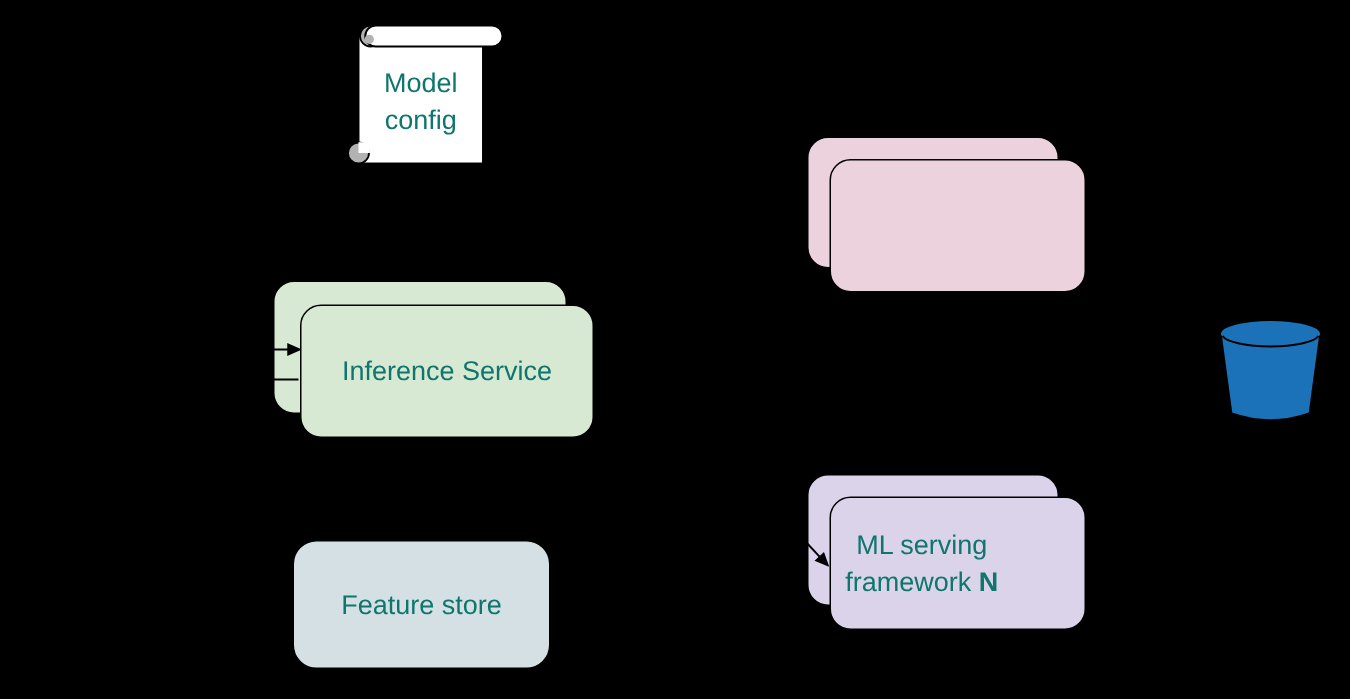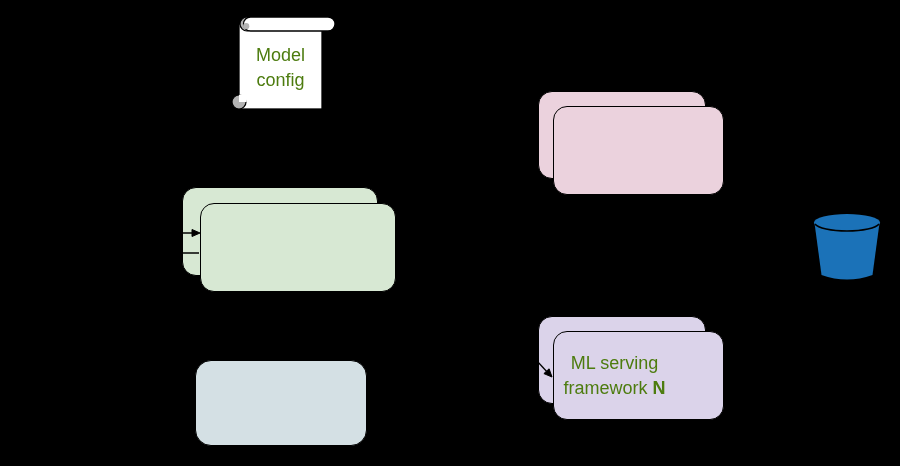--- a/index.html
+++ b/index.html
@@ -9,21 +9,21 @@
   }
   .layer{position:absolute;left:0;top:0;z-index:2;pointer-events:none;}
   .node-back,.node-front,.node-single{
     position:absolute;border:1px solid #000;border-radius:14px;box-sizing:border-box;
   }
   .node-back{z-index:1;}
   .node-front{z-index:3;}
   .node-single{z-index:3;}
   .label{
     position:absolute;z-index:4;display:flex;align-items:center;justify-content:center;
-    text-align:center;font-size:18px;line-height:25px;color:#4d7c0f;
+    text-align:center;font-size:18px;line-height:25px;color:#0f766e;
   }
   
   .inf-back {left:182px;top:187px;width:196px;height:89px;}
   .inf-front{left:200px;top:203px;width:196px;height:89px;}
   .inf-label{left:200px;top:203px;width:196px;height:89px;}
   .fw1-back {left:538px;top:91px; width:168px;height:88px;}
   .fw1-front{left:553px;top:106px;width:171px;height:89px;}
   .fw1-label{left:568px;top:106px;width:141px;height:89px;}
   .fwn-back {left:538px;top:316px;width:168px;height:88px;}
   .fwn-front{left:553px;top:331px;width:171px;height:89px;}
@@ -69,17 +69,23 @@
   </svg>
 
   <div class="node-front inf-front" style="background-color: rgb(215, 232, 211);"></div>
   <div class="node-front fw1-front" style="background-color: rgb(235, 210, 221);"></div>
   <div class="node-front fwn-front" style="background-color: rgb(219, 211, 234);"></div>
   <div class="node-single fs-rect" style="background-color: rgb(212, 224, 228);"></div>
 
   <div class="label mc-label">
     <span>Model config</span>
   </div>
+  <div class="label inf-label">
+    <span>Inference Service</span>
+  </div>
   <div class="label fwn-label">
     <span><span>ML serving framework </span><b>N</b></span>
+  </div>
+  <div class="label fs-rect" style="border:none;background:none !important;">
+    <span>Feature store</span>
   </div>
 
 </div>
 
 </body></html>

